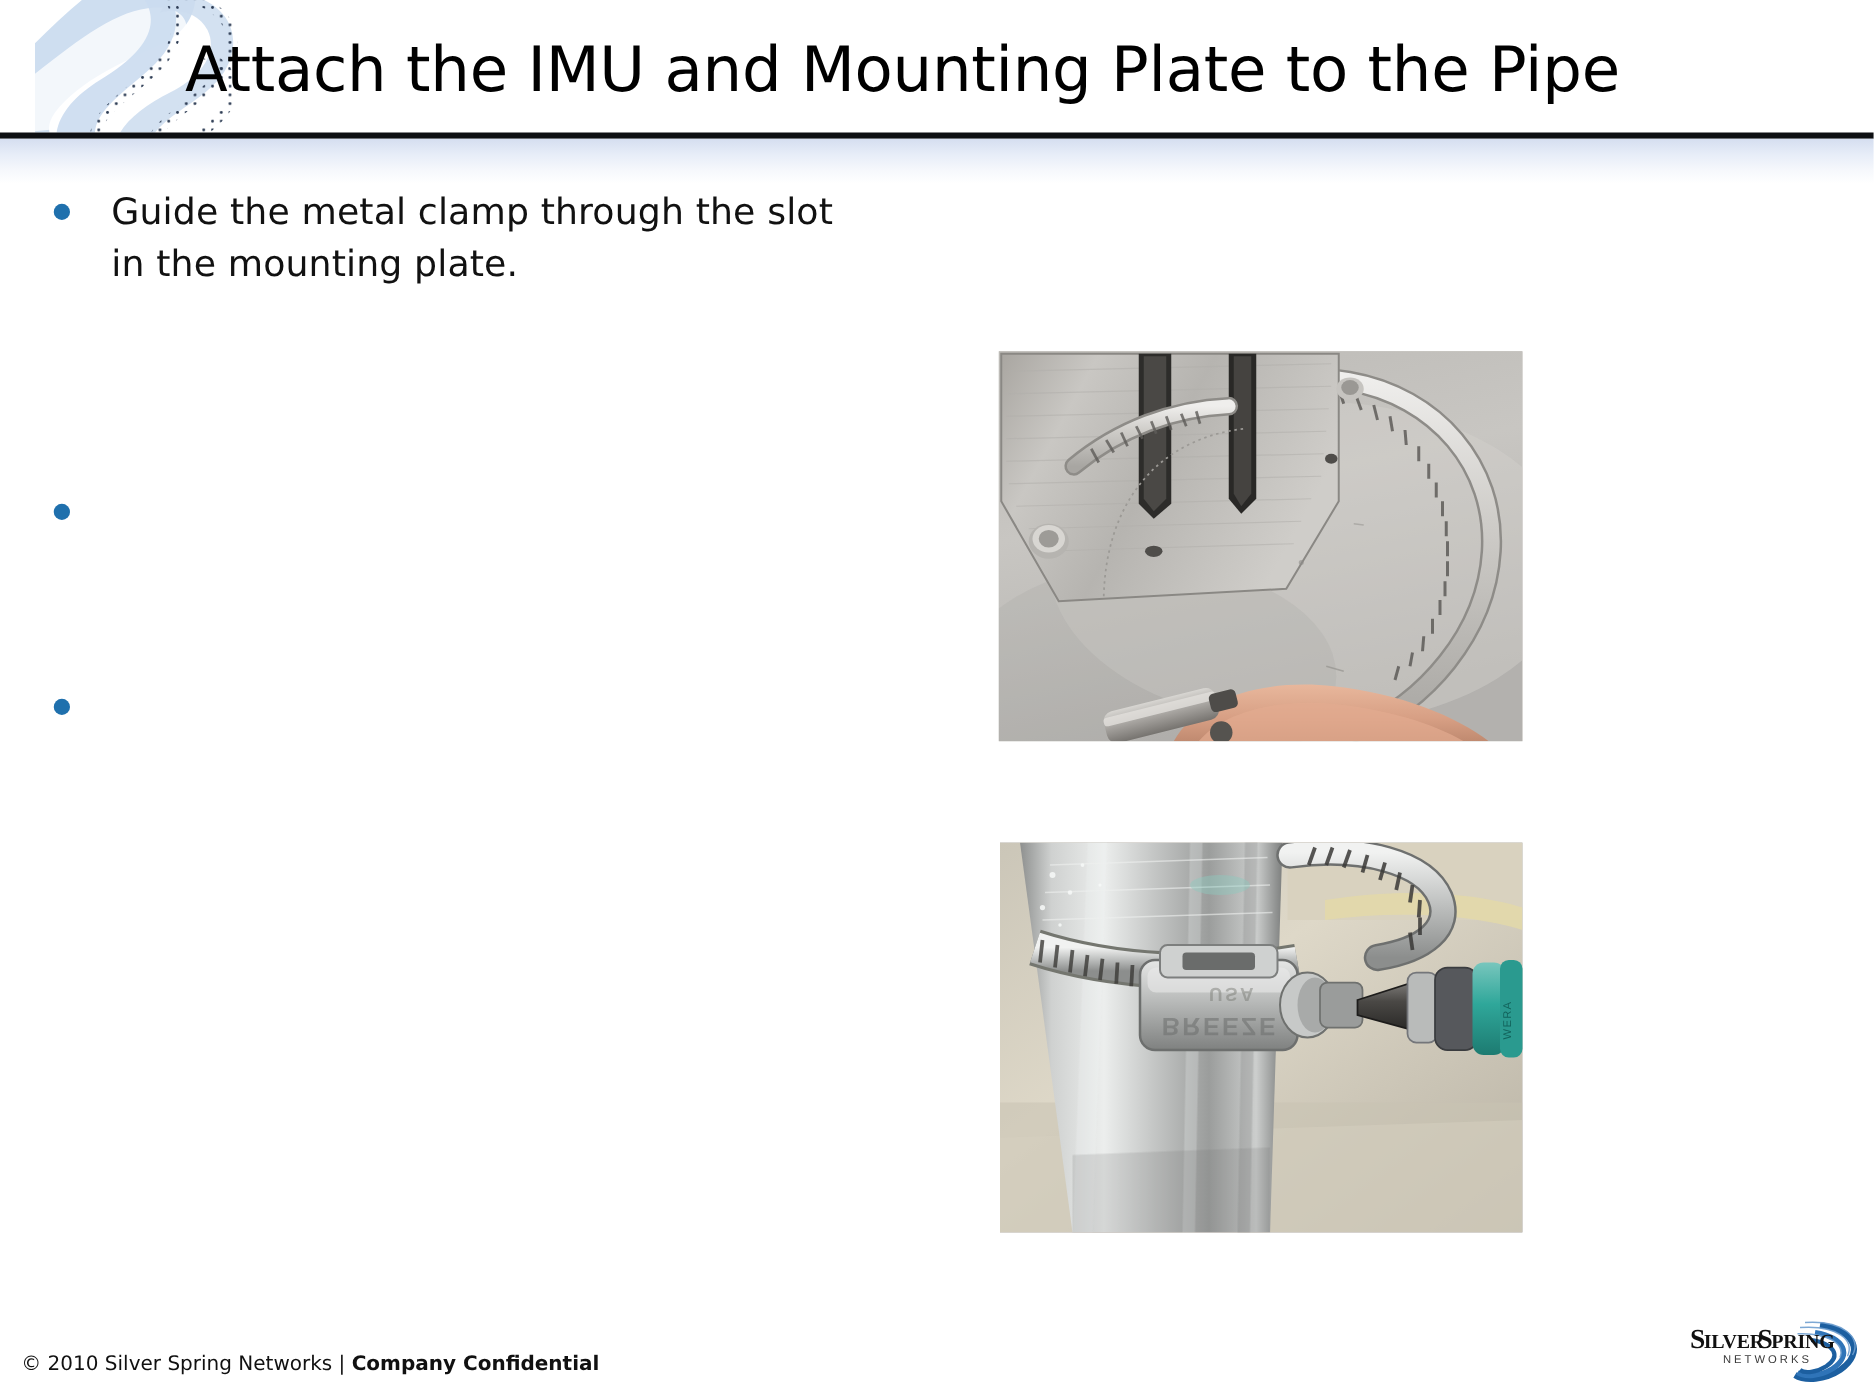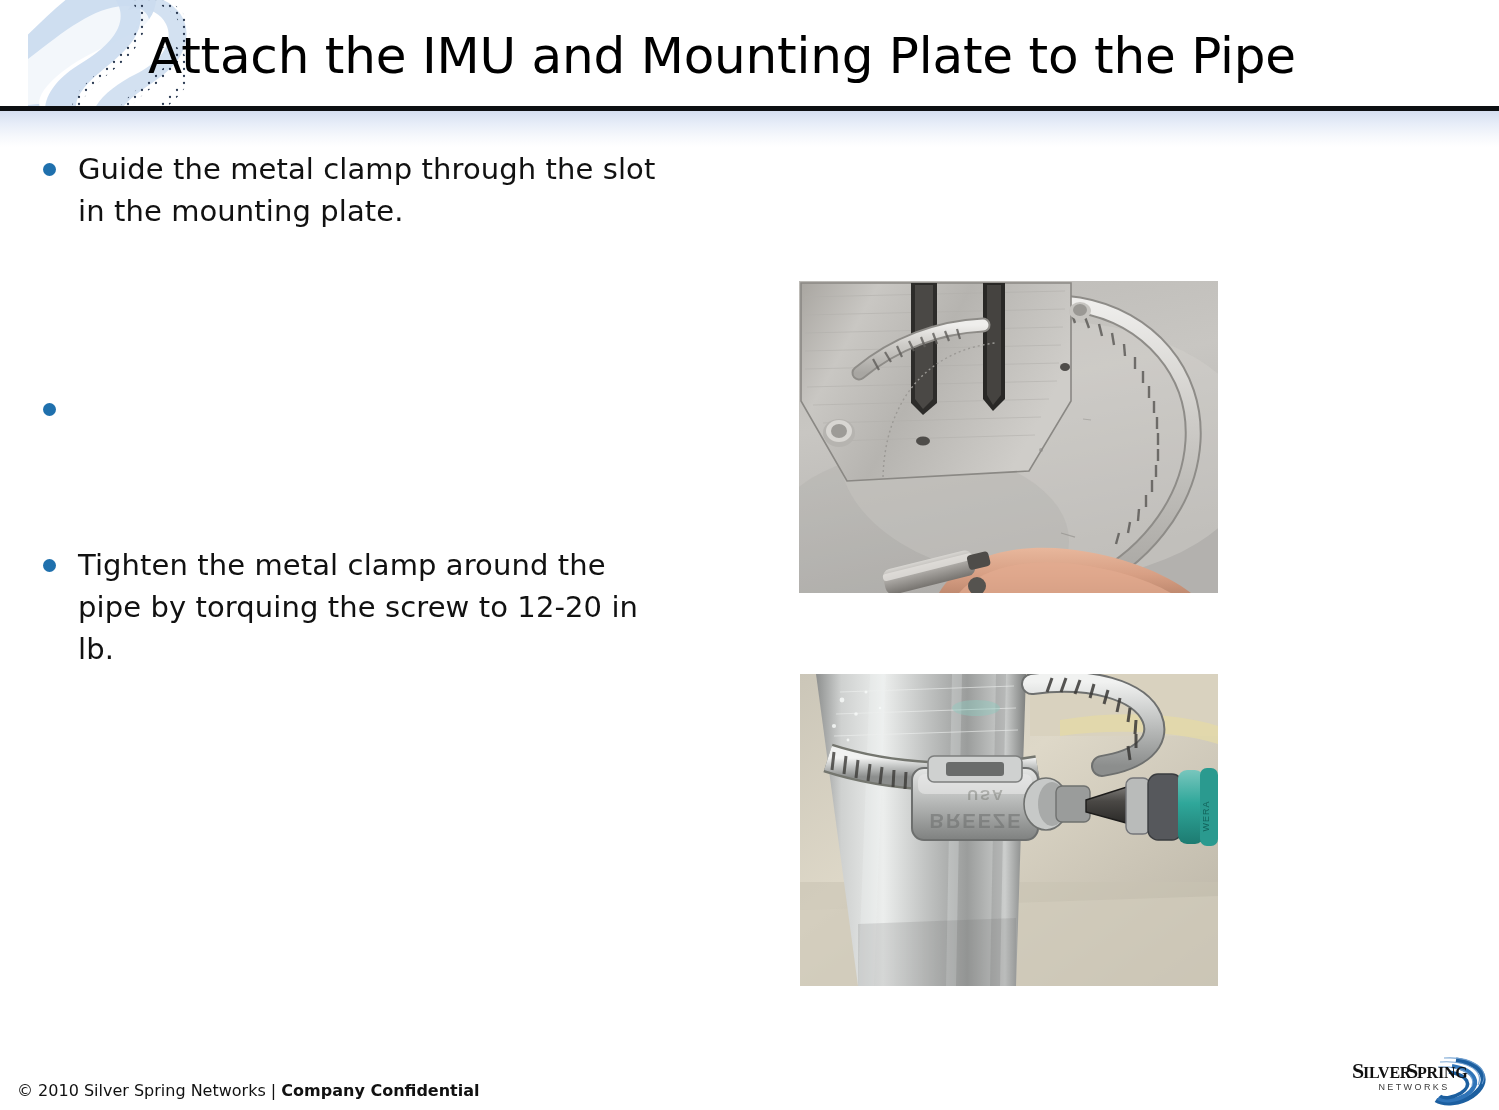--- a/index.html
+++ b/index.html
@@ -99,20 +99,21 @@
     left: 9px;
     top: 15px;
     width: 13px;
     height: 13px;
     border-radius: 50%;
     background: #1f70ad;
   }
   .bullet-item .btext {
     display: block;
     max-width: 600px;
+    margin-left: 11px;
   }
   .bullet-spacer-1 { height: 156px; }
   .bullet-spacer-2 { height: 156px; }
 
   
   .photo {
     position: absolute;
     overflow: hidden;
     background: #b9b6b0;
   }
@@ -208,21 +209,20 @@
       <div class="bullet-spacer-1"></div>
 
       <div class="bullet-item">
         <span class="dot"></span>
       </div>
 
       <div class="bullet-spacer-2"></div>
 
       <div class="bullet-item">
         <span class="dot"></span>
-        <span class="btext">Tighten the metal clamp around the pipe by torquing the screw to 12-20 in lb.</span>
       </div>
 
     </div>
 
     <div class="photo" id="photo-clamp-plate" aria-label="Metal mounting plate with slots and a stainless steel band clamp threaded through, held by a hand with a screwdriver">
       <svg viewBox="0 0 419 312" xmlns="http://www.w3.org/2000/svg" preserveAspectRatio="none">
         <defs>
           <linearGradient id="bg1" x1="0" y1="0" x2="0.3" y2="1">
             <stop offset="0%" stop-color="#bcbab6"></stop>
             <stop offset="45%" stop-color="#c8c6c2"></stop>

